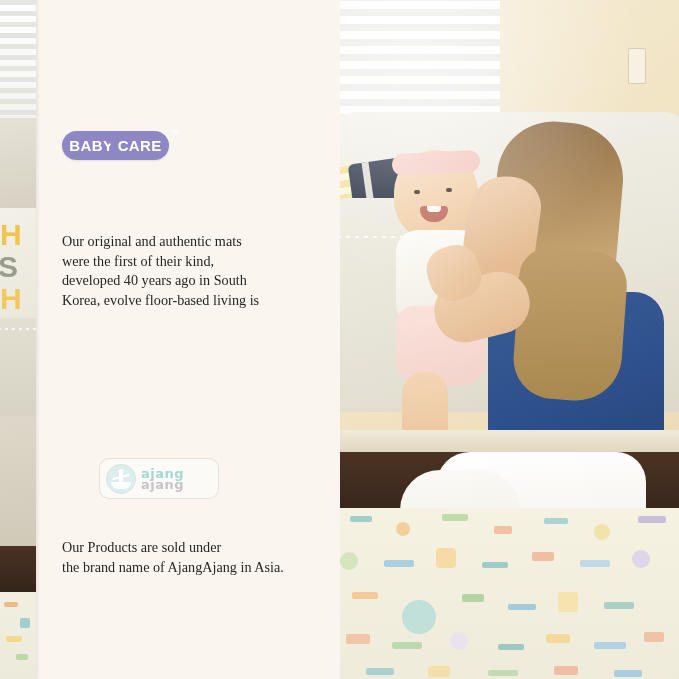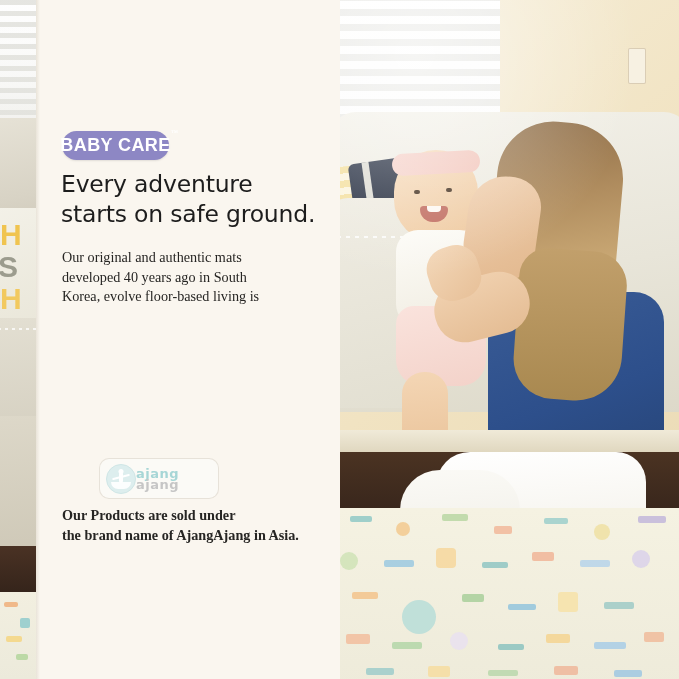--- a/index.html
+++ b/index.html
@@ -51,21 +51,21 @@
   
   .badge{
     position:absolute;left:26px;top:131px;
     width:107px;height:29px;border-radius:15px;
     background:#8d87c4;
     display:flex;align-items:center;justify-content:center;
     box-shadow:0 1px 2px rgba(0,0,0,.10);
   }
   .badge-txt{
     color:#ffffff;font-family:"Liberation Sans",sans-serif;
-    font-weight:700;font-size:18px;letter-spacing:.4px;
+    font-weight:700;font-size:15px;letter-spacing:.4px;
     white-space:nowrap;position:relative;
   }
   .badge-tm{
     position:absolute;right:-9px;top:-2px;font-size:7px;color:#ffffff;font-weight:700;
   }
   .badge-dot{
     position:absolute;left:47px;top:9px;width:4px;height:4px;border-radius:50%;
     background:#8d87c4;
   }
 
@@ -77,23 +77,23 @@
     letter-spacing:-.2px;font-weight:400;
   }
   .headline .l2{display:block;}
 
   
   .para{
     position:absolute;left:26px;width:262px;
     font-family:"Liberation Serif", serif;
     font-size:14.2px;line-height:19.6px;color:#262523;
   }
-  #p1{top:248px;}
+  #p1{top:232px;}
   #p2{top:348px;}
-  #p3{top:506px;font-weight:bold;}
+  #p3{top:538px;}
   .para span{display:block;}
 
   
   .ajang{
     position:absolute;left:64px;top:459px;width:118px;height:39px;
     border-radius:9px;background:#fbfaf6;
     box-shadow:0 0 0 1px rgba(215,210,198,.55);
     display:flex;align-items:center;
   }
   .ajang-mark{
@@ -110,21 +110,21 @@
     width:5px;height:5px;border-radius:50%;background:#ffffff;
   }
   .ajang-mark .arm{
     position:absolute;left:5px;top:11px;width:18px;height:2px;background:#ffffff;
     transform:rotate(-14deg);border-radius:1px;
   }
   .ajang-mark .base{
     position:absolute;left:4px;bottom:4px;width:20px;height:7px;
     border-radius:0 0 12px 12px;background:#ffffff;opacity:.9;
   }
-  .ajang-words{line-height:11px;}
+  .ajang-words{margin-left:5px;line-height:11px;}
   .ajang-words div{
     font-family:"DejaVu Sans",sans-serif;font-weight:700;
     font-size:13px;letter-spacing:.5px;
   }
   .aj-1{color:#a7d6d6;}
   .aj-2{color:#c6c6c6;}
 
   
   .photo{
     position:absolute;left:340px;top:0;width:339px;height:679px;overflow:hidden;
@@ -237,27 +237,24 @@
   </div>
 
   <div class="panel">
 
     <div class="badge">
       <span class="badge-txt">BABY CARE</span>
       <span class="badge-dot"></span>
       <span class="badge-tm">™</span>
     </div>
 
-    <div class="headline">
-      <span class="l1">Every adventure</span>
-      <span class="l2">starts on safe ground.</span>
-    </div>
 
     <div class="para" id="p1">
       <span>Our original and authentic mats</span>
+      <span>were the first of their kind,</span>
       <span>developed 40 years ago in South</span>
       <span>Korea, evolve floor-based living is</span>
     </div>
 
 
     <div class="ajang">
       <div class="ajang-mark">
         <span class="head"></span>
         <span class="fig"></span>
         <span class="arm"></span>

